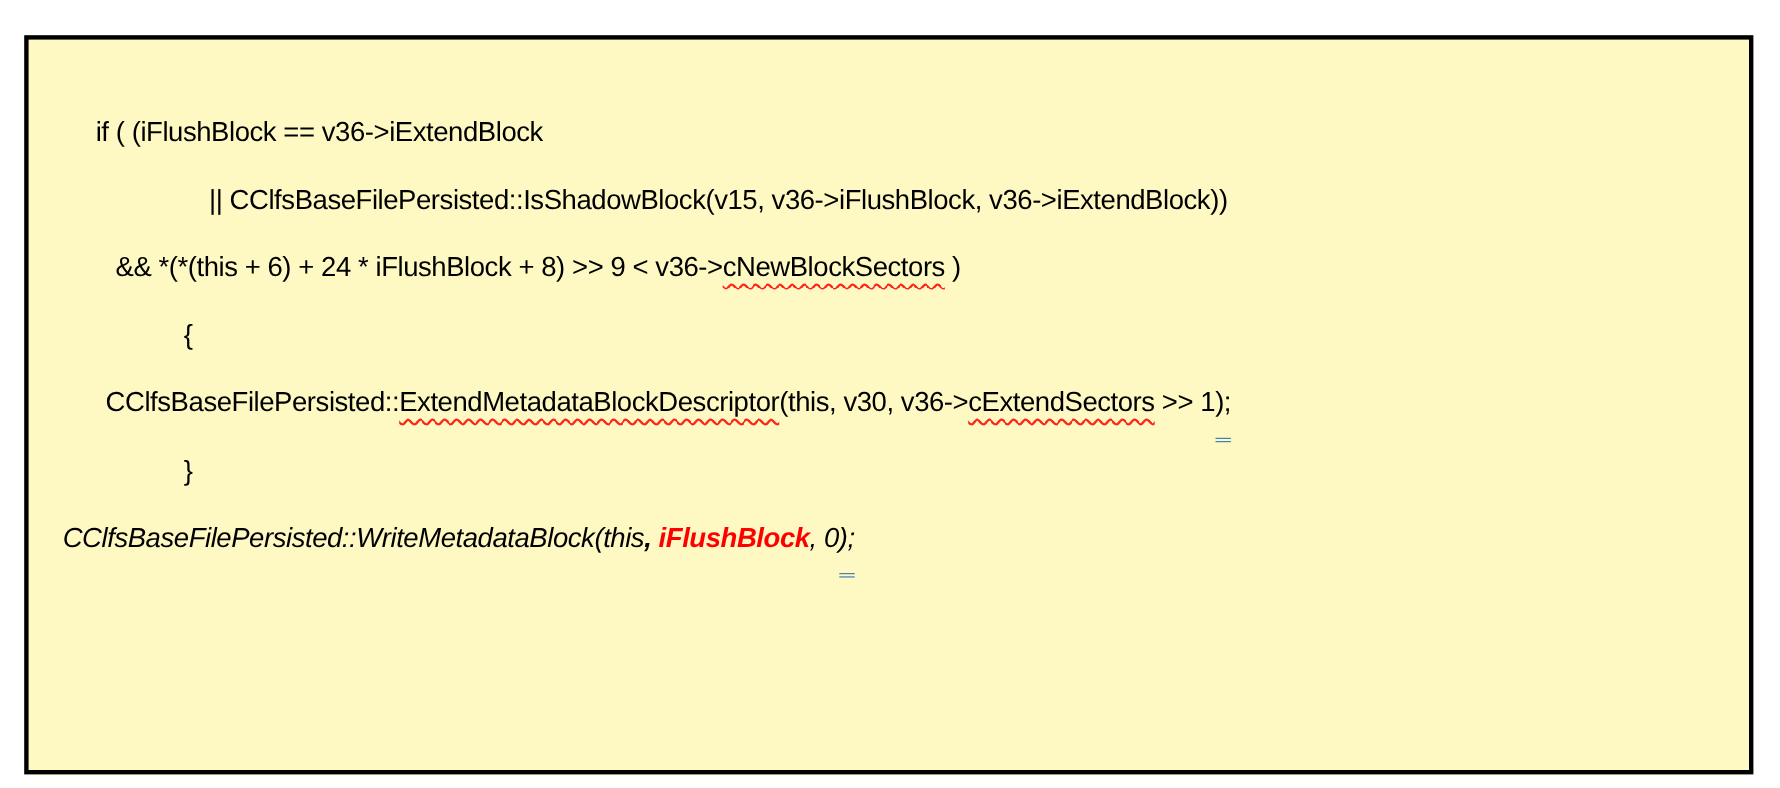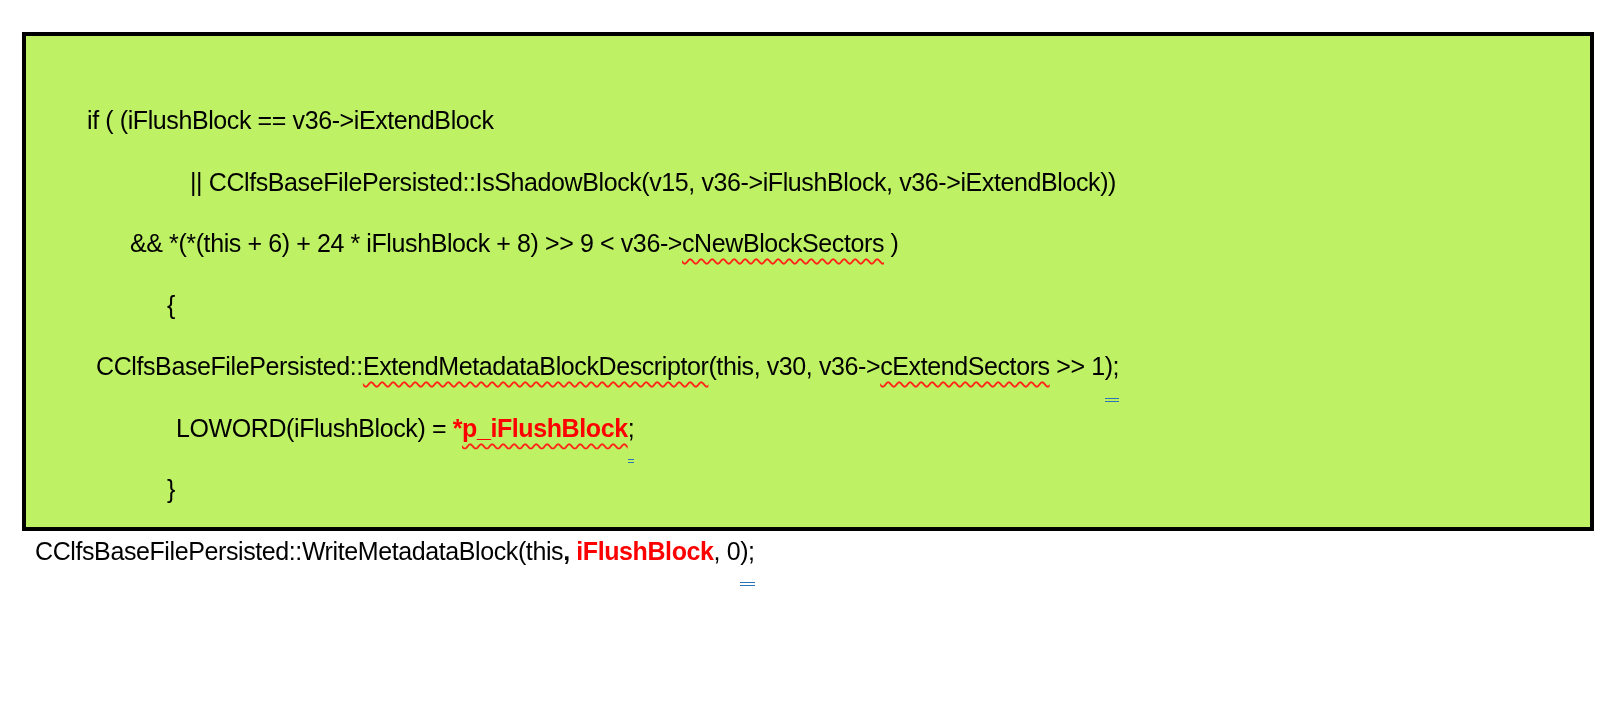--- a/index.html
+++ b/index.html
@@ -7,23 +7,23 @@
     width: 1618px; height: 716px;
     background: #ffffff;
     overflow: hidden;
     font-family: "Liberation Sans", sans-serif;
   }
   body { position: relative; }
 
   .doc-frame {
     position: absolute;
     left: 22px; top: 32px;
-    width: 1572px; height: 499px;
+    width: 1572px; height: 672px;
     border: 4px solid #000000;
-    background: #bef264;
+    background: #fef9c3;
   }
 
   .code-block {
     position: absolute;
     left: 0; top: 0; right: 0;
     padding-top: 54px;
   }
 
   .code-line {
     height: 61.5px;
@@ -54,20 +54,19 @@
     border-bottom: 4px double #2e74b5;
   }
 </style>
 </head>
 <body>
 
 <div class="doc-frame">
   <div class="code-block">
       <div class="code-line" style="padding-left: 61px;"><span class="">if ( (iFlushBlock == v36-&gt;iExtendBlock</span></div>
       <div class="code-line" style="padding-left: 164px;"><span class="">|| CClfsBaseFilePersisted::IsShadowBlock(v15, v36-&gt;iFlushBlock, v36-&gt;iExtendBlock))</span></div>
-      <div class="code-line" style="padding-left: 104px;"><span class="">&amp;&amp; *(*(this + 6) + 24 * iFlushBlock + 8) &gt;&gt; 9 &lt; v36-&gt;</span><span class="seg-spell">cNewBlockSectors</span><span class=""> )</span></div>
+      <div class="code-line" style="padding-left: 79px;"><span class="">&amp;&amp; *(*(this + 6) + 24 * iFlushBlock + 8) &gt;&gt; 9 &lt; v36-&gt;</span><span class="seg-spell">cNewBlockSectors</span><span class=""> )</span></div>
       <div class="code-line" style="padding-left: 141px;"><span class="">{</span></div>
       <div class="code-line" style="padding-left: 70px;"><span class="">CClfsBaseFilePersisted::</span><span class="seg-spell">ExtendMetadataBlockDescriptor</span><span class="">(this, v30, v36-&gt;</span><span class="seg-spell">cExtendSectors</span><span class=""> &gt;&gt; 1</span><span class="seg-grammar">);</span></div>
-      <div class="code-line" style="padding-left: 150px;"><span class="">LOWORD(iFlushBlock) = </span><span class="seg-red">*</span><span class="seg-red seg-spell">p_iFlushBlock</span><span class="seg-grammar">;</span></div>
       <div class="code-line" style="padding-left: 141px;"><span class="">}</span></div>
-      <div class="code-line" style="padding-left: 9px;"><span class="">CClfsBaseFilePersisted::WriteMetadataBlock(this</span><span class="seg-bold">,</span><span class=""> </span><span class="seg-red">iFlushBlock</span><span class="">, 0</span><span class="seg-grammar">);</span></div>
+      <div class="code-line" style="padding-left: 31px; font-style: italic;"><span class="">CClfsBaseFilePersisted::WriteMetadataBlock(this</span><span class="seg-bold">,</span><span class=""> </span><span class="seg-red">iFlushBlock</span><span class="">, 0</span><span class="seg-grammar">);</span></div>
     </div>
 </div>
 
 </body></html>

